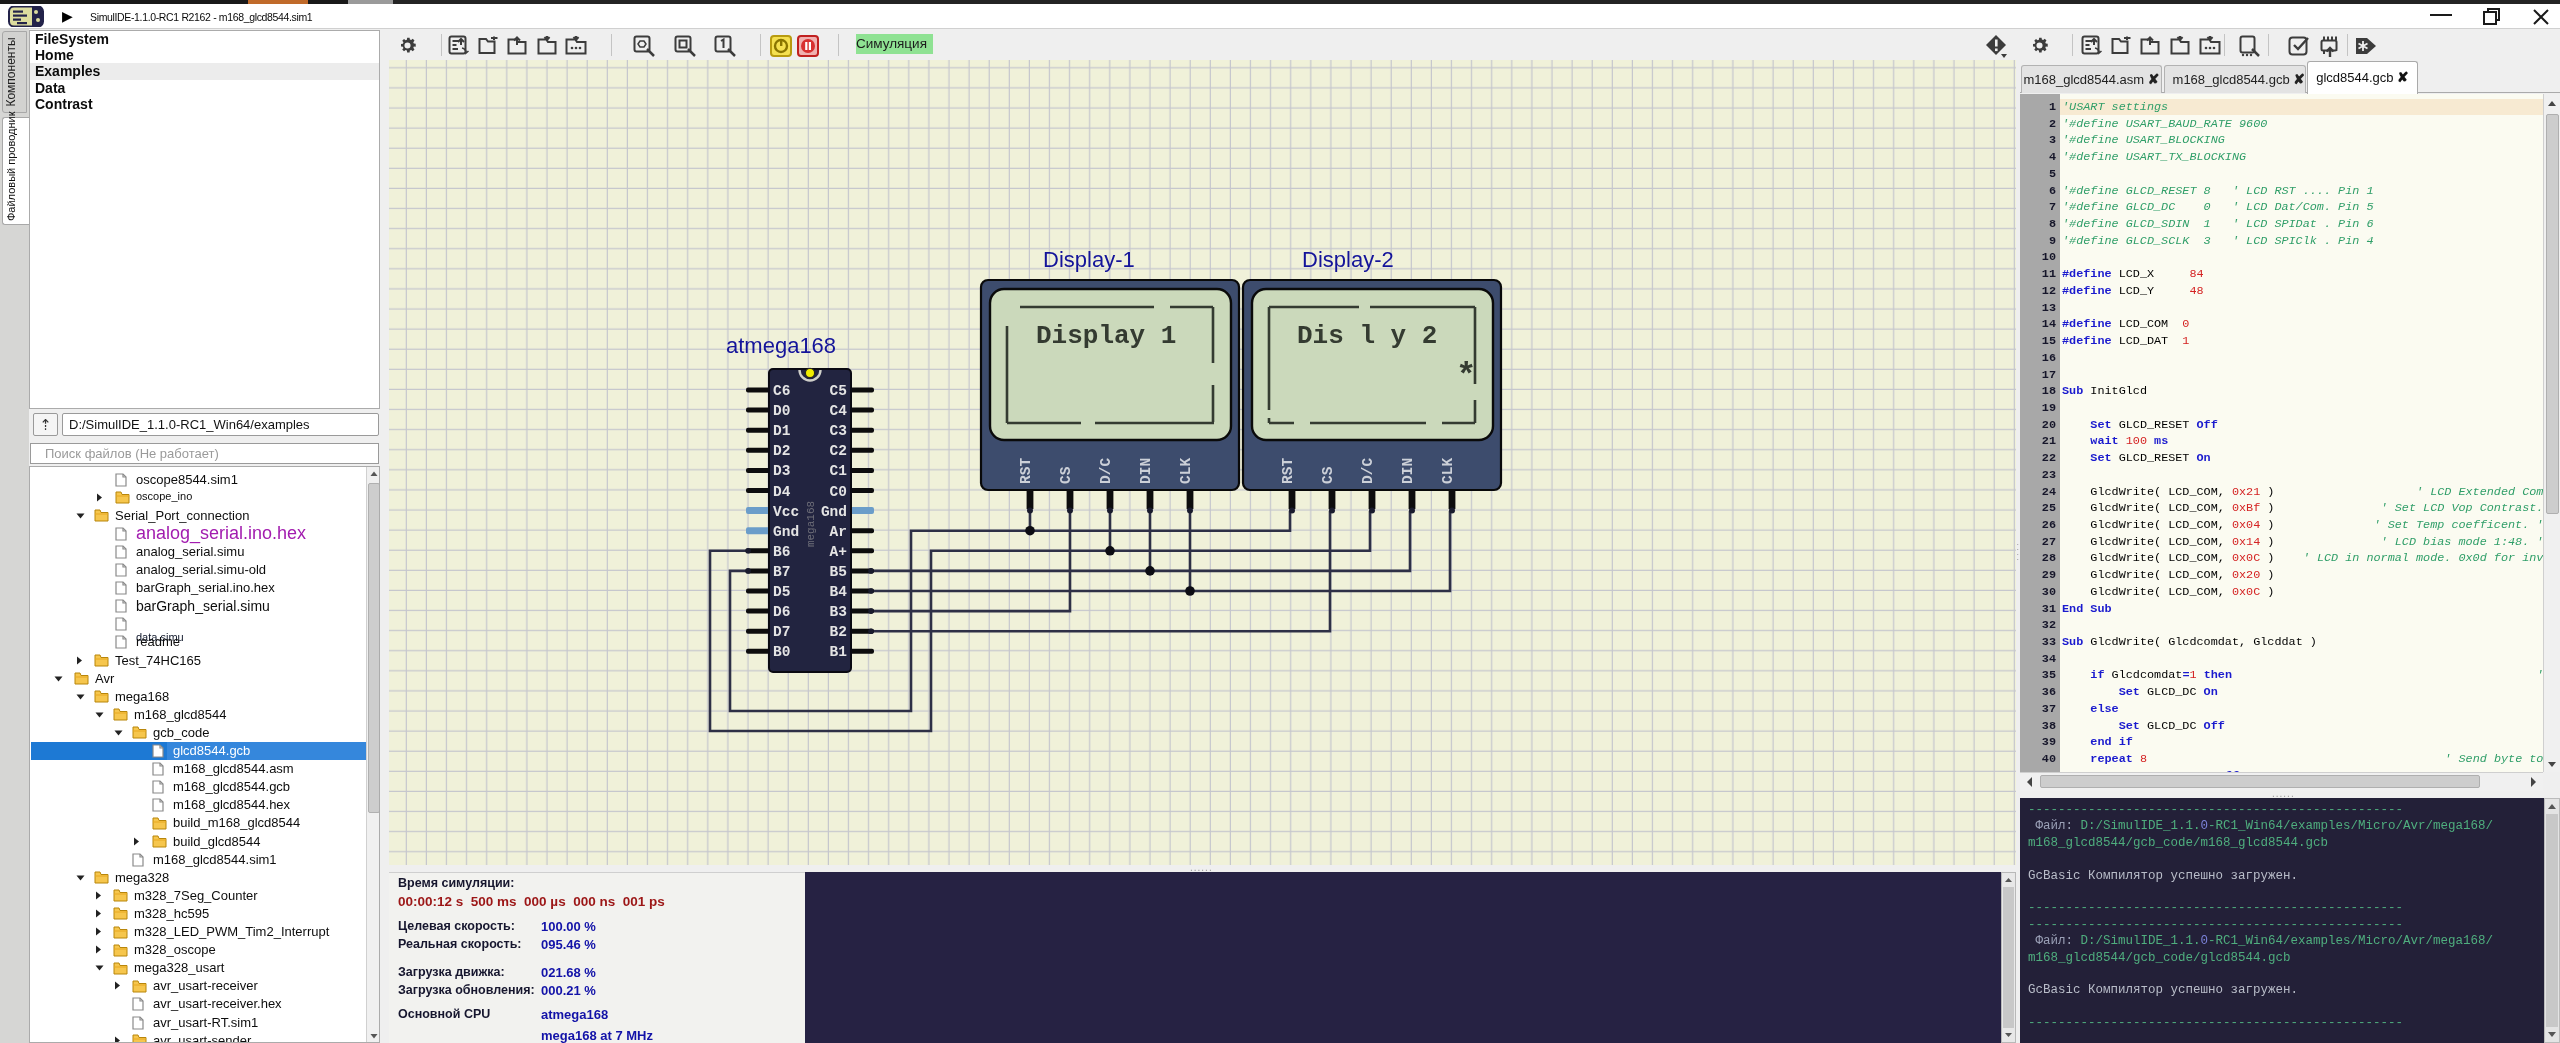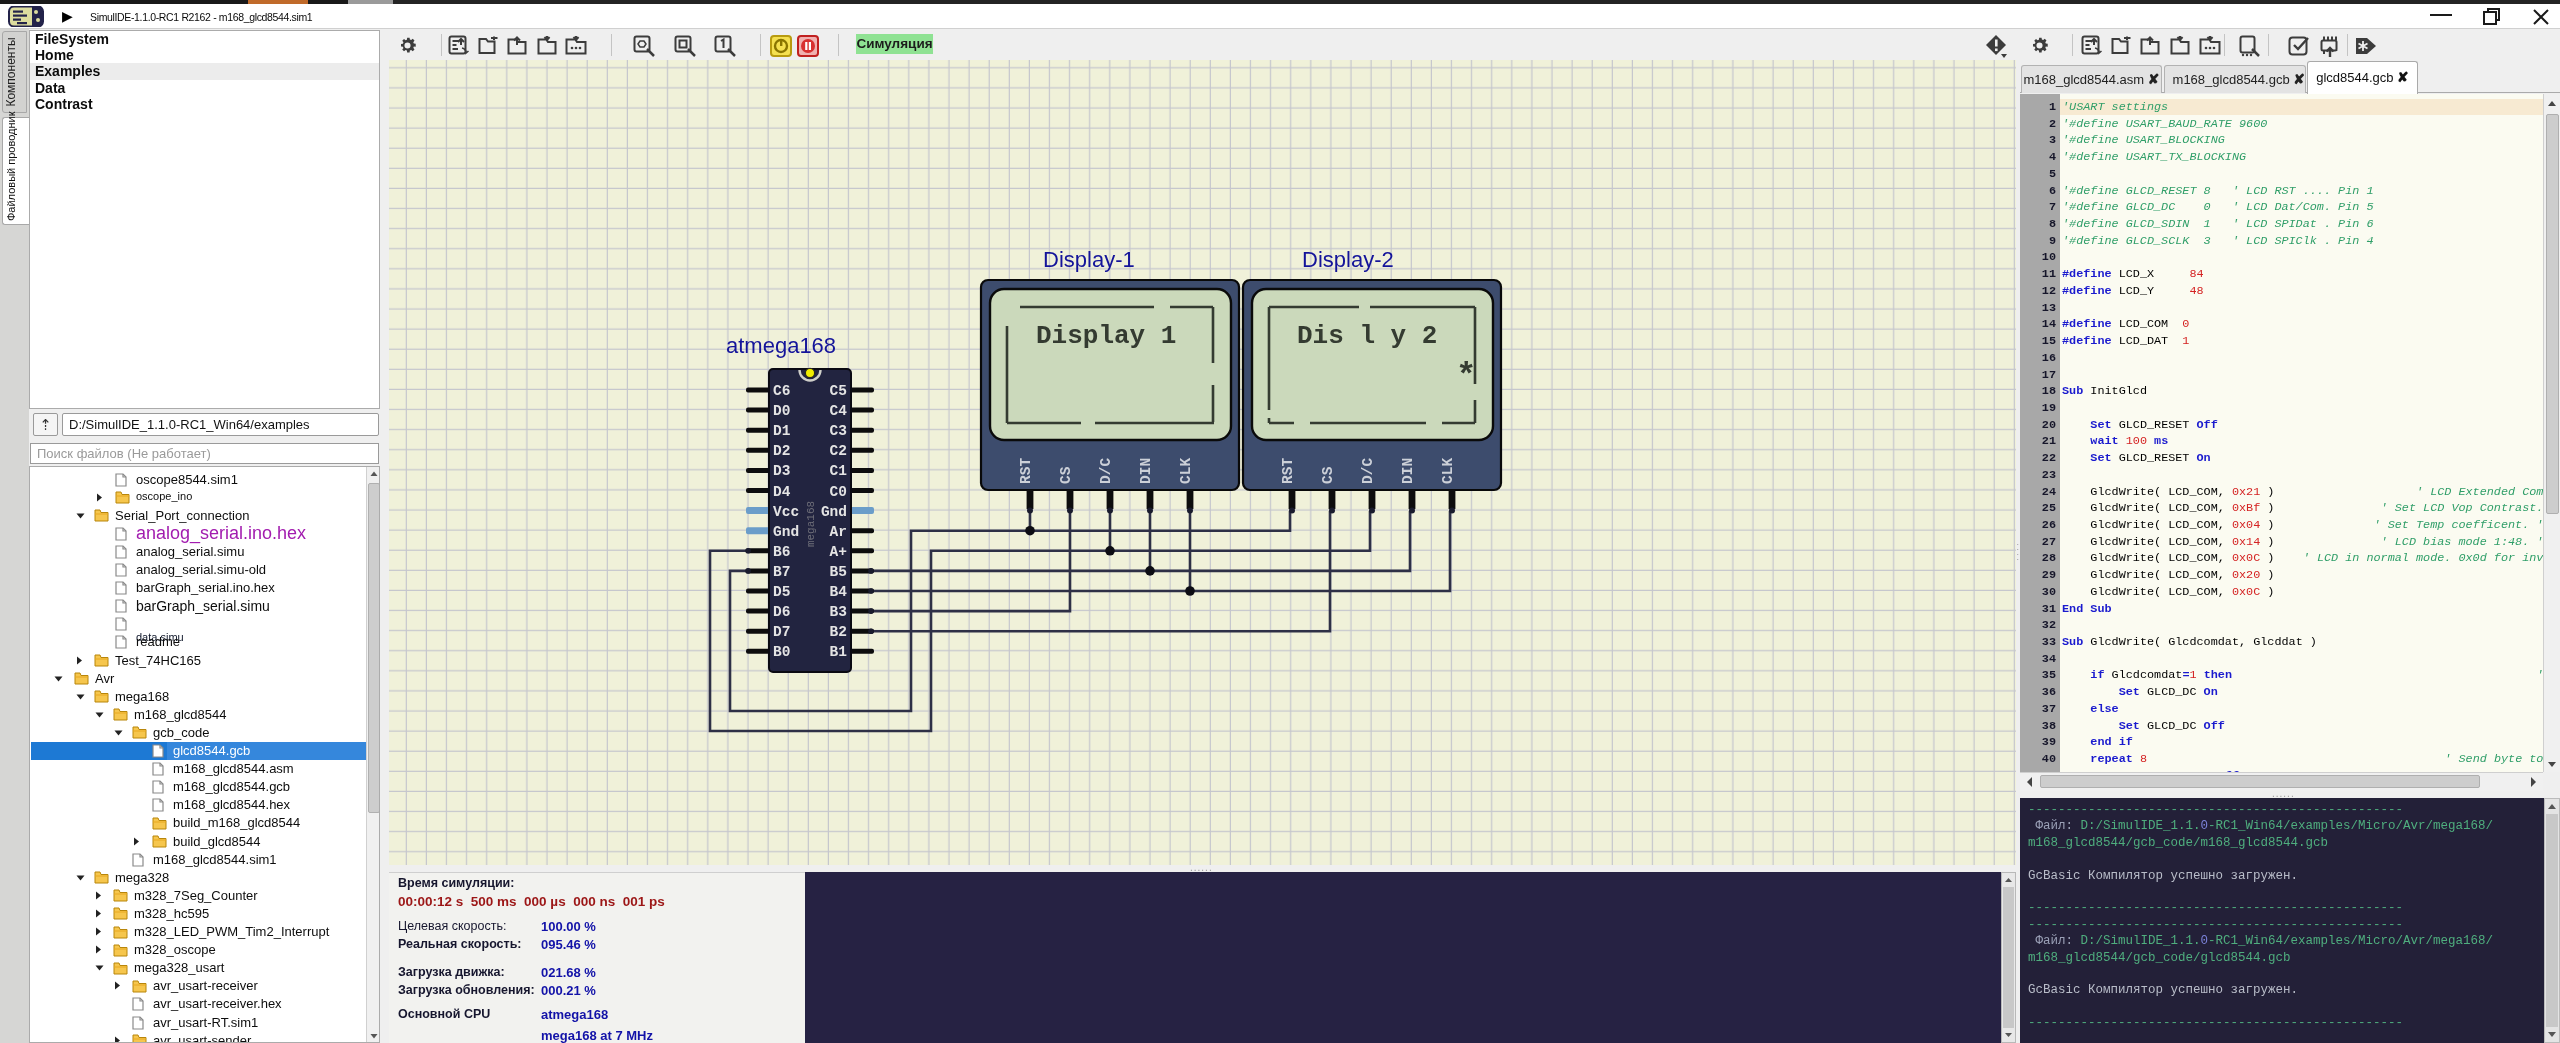--- a/index.html
+++ b/index.html
@@ -47,21 +47,21 @@
       <div>Home</div>
     <div style="background:#ececec;width:349px;margin-left:-5px;padding-left:5px">Examples</div>
     <div>Data</div>
       <div>Contrast</div>
   </div>
 </div>
 
 <div class="abs" style="left:33px;top:413px;width:25px;height:23px;background:#f5f5f5;border:1px solid #9a9a9a;border-radius:2px;text-align:center;font-size:15px;color:#333;line-height:21px">⇡</div>
 <div class="abs" style="left:62px;top:413px;width:317px;height:23px;background:#ffffff;border:1px solid #9a9a9a;border-radius:2px;font-size:13px;color:#111;line-height:21px;padding-left:6px">D:/SimulIDE_1.1.0-RC1_Win64/examples</div>
 
-<div class="abs" style="left:30px;top:443px;width:349px;height:21px;background:#ffffff;border:1px solid #9a9a9a;font-size:13px;color:#9a9a9a;line-height:19px;padding-left:6px">Поиск файлов (Не работает)</div>
+<div class="abs" style="left:30px;top:443px;width:349px;height:21px;background:#ffffff;border:1px solid #9a9a9a;font-size:13px;color:#9a9a9a;line-height:19px;padding-left:14px">Поиск файлов (Не работает)</div>
 
 <div class="abs" style="left:29px;top:466px;width:351px;height:577px;background:#ffffff;border:1px solid #ababab;overflow:hidden">
 <svg class="abs" style="left:85px;top:5.5px" width="12" height="14" viewBox="0 0 12 14">
       <path d="M1,1 H8 L11,4 V13 H1 Z" fill="#ffffff" stroke="#8a8a8a" stroke-width="1.2"></path>
       <path d="M8,1 V4 H11" fill="none" stroke="#8a8a8a" stroke-width="1.2"></path>
     </svg>
     <div class="abs" style="left:106px;top:4.5px;font-size:13px;color:#0d0d0d;white-space:nowrap">oscope8544.sim1</div>
     <svg class="abs" style="left:66px;top:25.6px" width="7" height="9" viewBox="0 0 7 9">
       <path d="M1,0.5 L6,4.5 L1,8.5 Z" fill="#222"></path>
     </svg>
@@ -330,21 +330,21 @@
 <div class="abs" style="left:770px;top:35px;width:22px;height:22px;background:#f5e050;border:2px solid #b89b10;border-radius:4px"><svg width="18" height="18" style="margin:0">
       <circle cx="9" cy="9" r="6" fill="none" stroke="#8a7500" stroke-width="2.4"></circle>
       <rect x="8" y="2" width="2.4" height="7" fill="#8a7500"></rect>
     </svg></div>
 <div class="abs" style="left:797px;top:35px;width:22px;height:22px;background:#f0b0b0;border:2px solid #c02020;border-radius:4px"><svg width="18" height="18">
       <circle cx="9" cy="9" r="7" fill="#d83030"></circle>
       <rect x="6.2" y="5" width="2.2" height="8" fill="#fff"></rect>
       <rect x="9.8" y="5" width="2.2" height="8" fill="#fff"></rect>
     </svg></div>
 <div class="abs" style="left:838px;top:34px;width:1px;height:22px;background:#c4c4c4"></div>
-<div class="abs" style="left:856px;top:34px;width:77px;height:20px;background:#8fe293;font-size:13.5px;font-weight:bold;color:#1c1c1c;text-align:center;line-height:20px">Симуляция</div>
+<div class="abs" style="left:856px;top:34px;width:77px;height:20px;background:#8fe293;font-size:13.5px;font-weight:normal;color:#1c1c1c;text-align:left;line-height:20px">Симуляция</div>
 <svg class="abs" style="left:389px;top:60px" width="1627" height="812" viewBox="389 60 1627 812">
 <defs>
       <pattern id="gr" width="20.1" height="20.1" patternUnits="userSpaceOnUse" x="4.9" y="8.1">
 <rect width="20.1" height="20.1" fill="#f0f1d9"></rect>
 <path d="M0,20.1 H20.1 M20.1,0 V20.1" stroke="#c5c6cd" stroke-width="2.4" fill="none"></path>
 </pattern>
     </defs>
 <rect x="389" y="60" width="1627" height="812" fill="url(#gr)"></rect>
 <g stroke="#2e3046" stroke-width="2.6" fill="none">
       <path d="M747,570.9 H730 V711 H911 V530.7 H1290 V511"></path>
@@ -485,21 +485,21 @@
     <text x="1302" y="267" font-size="22px" fill="#14149a" font-family="Liberation Sans,sans-serif">Display-2</text>
     <text x="726" y="353" font-size="22px" fill="#14149a">atmega168</text>
   </svg>
 
 <div class="abs" style="left:389px;top:865px;width:1627px;height:7px;background:#efefef"></div>
 <div class="abs" style="left:1190px;top:866px;width:26px;height:4px;color:#999;font-size:10px;letter-spacing:1px;line-height:4px">......</div>
 
 <div class="abs" style="left:389px;top:872px;width:416px;height:171px;background:#f2f2ef;border-top:1px solid #cfcfcf">
  <div class="abs" style="left:9px;top:2.5px;font-size:12.5px;font-weight:bold;color:#16162e">Время симуляции:</div>
  <div class="abs" style="left:9px;top:21px;font-size:13.5px;font-weight:bold;color:#9c1616">00:00:12 s&nbsp; 500 ms&nbsp; 000 µs&nbsp; 000 ns&nbsp; 001 ps</div>
- <div class="abs" style="left:9px;top:46px;font-size:12.5px;font-weight:normal;color:#16162e">Целевая скорость:</div>
+ <div class="abs" style="left:9px;top:46px;font-size:12.5px;font-weight:bold;color:#16162e">Целевая скорость:</div>
  <div class="abs" style="left:152px;top:46px;font-size:13px;font-weight:bold;color:#1212a8">100.00 %</div>
  <div class="abs" style="left:9px;top:64px;font-size:12.5px;font-weight:bold;color:#16162e">Реальная скорость:</div>
  <div class="abs" style="left:152px;top:64px;font-size:13px;font-weight:bold;color:#1212a8">095.46 %</div>
  <div class="abs" style="left:9px;top:92px;font-size:12.5px;font-weight:bold;color:#16162e">Загрузка движка:</div>
  <div class="abs" style="left:152px;top:92px;font-size:13px;font-weight:bold;color:#1212a8">021.68 %</div>
  <div class="abs" style="left:9px;top:109.5px;font-size:12.5px;font-weight:bold;color:#16162e">Загрузка обновления:</div>
  <div class="abs" style="left:152px;top:109.5px;font-size:13px;font-weight:bold;color:#1212a8">000.21 %</div>
  <div class="abs" style="left:9px;top:134px;font-size:12.5px;font-weight:bold;color:#16162e">Основной CPU</div>
  <div class="abs" style="left:152px;top:134px;font-size:13px;font-weight:bold;color:#1212a8">atmega168</div>
  <div class="abs" style="left:152px;top:155px;font-size:13px;font-weight:bold;color:#1212a8">mega168 at 7 MHz</div>

